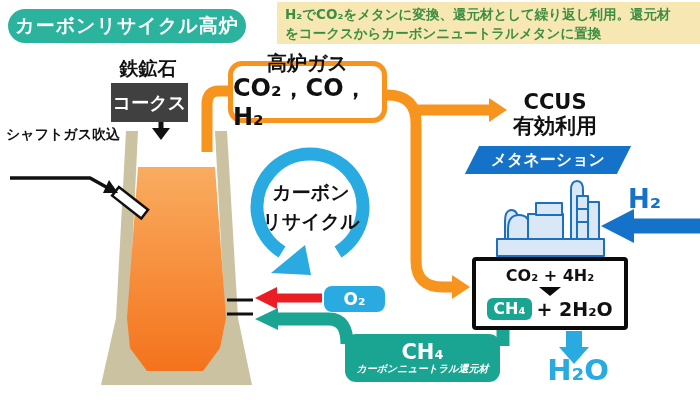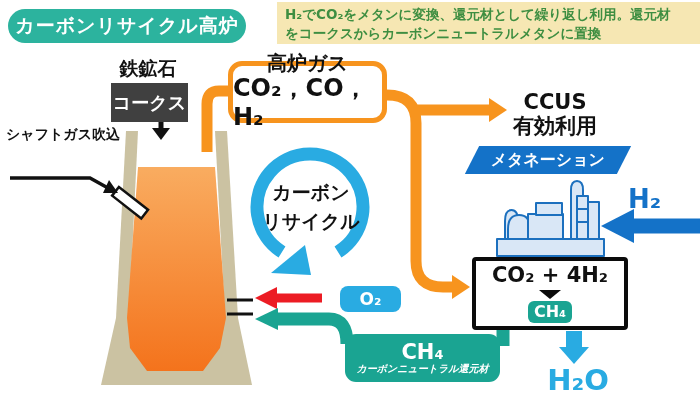--- a/index.html
+++ b/index.html
@@ -54,40 +54,40 @@
   }
   .meth-badge span{ transform:skewX(27deg); color:#fff; font-weight:bold; font-size:16px; }
   .h2-label{ left:628px; top:184px; width:70px; 
     font-size:26px; font-weight:bold; color:var(--blue); }
   .reaction-box{
     left:472px; top:257px; width:156px; height:73px;
     background:#fff; border:4px solid #0b0b0b; border-radius:4px; z-index:2;
     display:flex; flex-direction:column; align-items:center; justify-content:center;
     color:#111; font-weight:bold;
   }
-  .reaction-box .r1{ font-size:21px; line-height:1.1; }
+  .reaction-box .r1{ font-size:16px; line-height:1.1; }
   .tri-down{ width:0; height:0; border-left:11px solid transparent;
     border-right:11px solid transparent; border-top:9px solid #0b0b0b; margin:2px 0; }
   .reaction-box .r2{ display:flex; align-items:center; gap:5px; }
   .ch4-badge{ background:var(--teal); color:#fff; border-radius:6px;
     font-size:16px; font-weight:bold; padding:1px 6px; line-height:20px; }
   .r2-rest{ font-size:19px; }
   .o2-badge{
-    left:340px; top:286px; width:61px; height:26px; background:var(--cyan);
+    left:324px; top:286px; width:61px; height:26px; background:var(--cyan);
     border-radius:8px; color:#fff; font-weight:bold; font-size:17px;
     display:flex; align-items:center; justify-content:center; z-index:2;
   }
   .ch4-label{
     left:345px; top:334px; width:155px; height:48px; background:var(--teal);
     border-radius:11px; color:#fff; text-align:center; z-index:2;
     display:flex; flex-direction:column; align-items:center; justify-content:center;
   }
   .ch4-label .big{ font-size:21px; font-weight:bold; line-height:1.05; }
   .ch4-label .sub{ font-size:10px; font-weight:bold; line-height:1.2;font-style:italic; }
-  .h2o-label{ left:538px; top:363px; width:80px; text-align:center;
+  .h2o-label{ left:538px; top:353px; width:80px; text-align:center;
     font-size:29px; font-weight:bold; color:var(--cyan); }
 
   
   .wall{ fill:var(--furnace_wall); }
   .pipe-orange{ stroke:var(--orange); stroke-width:11; fill:none; }
   .head-orange{ fill:var(--orange); }
   .ring-cyan{ stroke:var(--cyan); stroke-width:13; fill:none; }
   .head-cyan{ fill:var(--cyan); }
   .arr-red{ stroke:var(--red); stroke-width:9; }
   .head-red{ fill:var(--red); }
@@ -224,20 +224,21 @@
     <span>メタネーション</span>
   </div>
 
   <div class="abs h2-label">H₂</div>
 
   <div class="abs reaction-box">
     <div class="r1">CO₂ + 4H₂</div>
     <div class="tri-down"></div>
     <div class="r2">
       <span class="ch4-badge">CH₄</span>
+      <span class="r2-rest">+ 2H₂O</span>
     </div>
   </div>
 
   <div class="abs o2-badge">
     <span>O₂</span>
   </div>
 
   <div class="abs ch4-label">
     <div class="big">CH₄</div>
     <div class="sub">カーボンニュートラル還元材</div>

